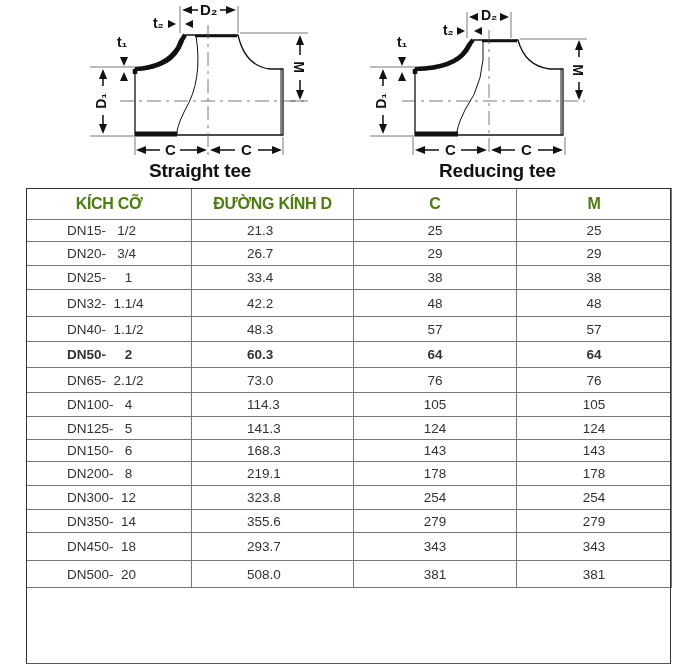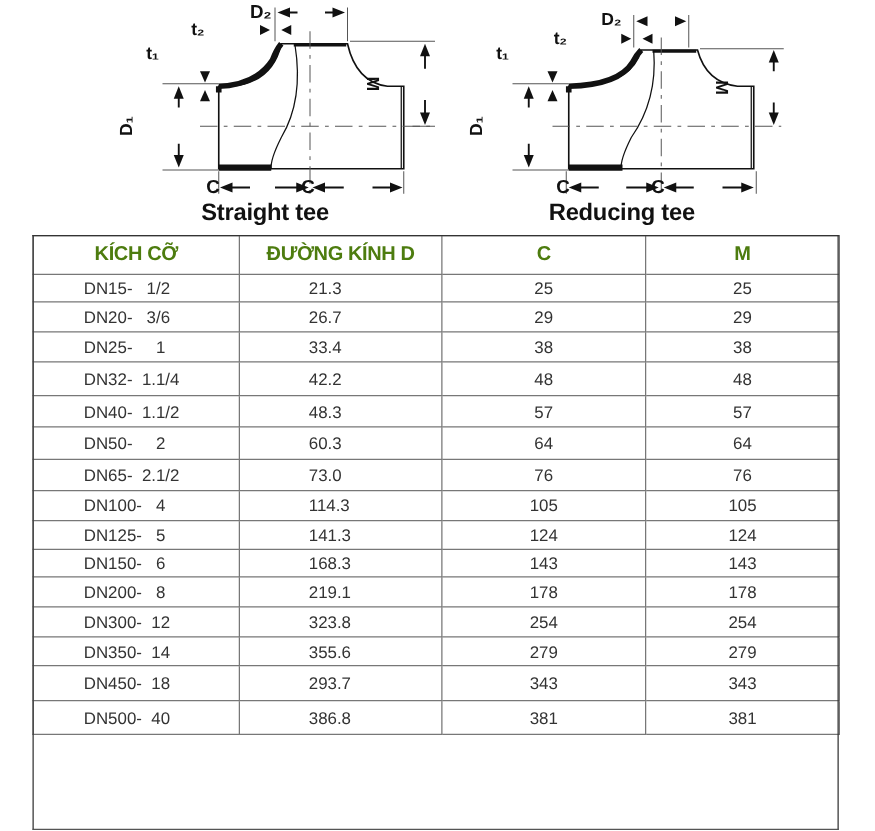--- a/index.html
+++ b/index.html
@@ -1,17 +1,17 @@
 <!DOCTYPE html>
 <html><head>
 <meta charset="utf-8">
 <style>
   html, body { margin: 0; padding: 0; background: #ffffff; }
   body { width: 700px; height: 665px; position: relative; overflow: hidden; font-family: "Liberation Sans", sans-serif; color: #222; }
-  .diagram { position: absolute; top: 0; padding-left: 40px; }
+  .diagram { position: absolute; top: 0; }
   .diagram svg { display: block; }
   .diag-title { position: absolute; font-weight: bold; font-size: 19px; color: #111; letter-spacing: -0.2px; }
   table.spec { position: absolute; left: 26px; top: 188px; width: 645px; border-collapse: collapse; table-layout: fixed; }
   table.spec td, table.spec th { border: 1px solid #777; padding: 0; text-align: center; font-size: 13.5px; color: #333; }
   table.spec th { font-weight: bold; font-size: 16px; color: #4d7c0f; height: 30px; letter-spacing: -0.3px; }
   table.spec td.size { text-align: left; padding-left: 40px; white-space: pre; }
   table.spec td.dia { text-align: left; padding-left: 55px; }
   .outer { position: absolute; left: 26px; top: 188px; width: 643px; height: 474px; border: 1px solid #333; border-bottom-color: #555; pointer-events: none; }
 </style>
 </head>
@@ -74,21 +74,21 @@
       <path d="M145,150 L160,150 M180,150 L198,150 M219,150 L235,150 M258,150 L273,150" stroke="#111" stroke-width="1.5"></path>
     </g>
   </svg>
   <span class="diag-title" style="left:200px;top:1px;font-size:15px;">D₂</span>
   <span class="diag-title" style="left:153px;top:15px;font-size:14px;">t₂</span>
   <span class="diag-title" style="left:117px;top:34px;font-size:14px;">t₁</span>
   <span class="diag-title" style="left:93px;top:93px;font-size:14px;transform:rotate(-90deg);">D₁</span>
   <span class="diag-title" style="left:293px;top:59px;font-size:14px;transform:rotate(90deg);">M</span>
   <span class="diag-title" style="left:165px;top:141px;font-size:15px;">C</span>
   <span class="diag-title" style="left:241px;top:141px;font-size:15px;">C</span>
-  <span class="diag-title" style="left:161px;top:160px;">Straight tee</span>
+  <span class="diag-title" style="left:149px;top:160px;">Straight tee</span>
 </div>
 
 <div class="diagram" style="left:350px;width:350px;height:188px;">
   <svg width="350" height="188" viewBox="0 0 350 188">
     <g stroke="#111" fill="none" stroke-width="1.3">
       <path d="M65,69 L65,135 L213,135 L213,69 L200,69 Q175,66 168,40 L123,40 Q116,66 75,69 Z" fill="#fff"></path>
       <path d="M65,69 Q105,68 116,50 Q119,44 123,40" stroke-width="4.5"></path>
       <path d="M65,69 L65,74" stroke-width="4.5"></path>
       <path d="M65,134 L108,134" stroke-width="5"></path>
       <path d="M132,41 L167,41" stroke-width="2.5"></path>
@@ -150,21 +150,21 @@
     </tr>
   </thead>
   <tbody id="tbody">
       <tr style="height: 22px;">
         <td class="size">DN15-   1/2</td>
         <td class="dia">21.3</td>
         <td>25</td>
         <td>25</td>
       </tr>
       <tr style="height: 24px;">
-        <td class="size">DN20-   3/6</td>
+        <td class="size">DN20-   3/4</td>
         <td class="dia">26.7</td>
         <td>29</td>
         <td>29</td>
       </tr>
       <tr style="height: 24px;">
         <td class="size">DN25-     1</td>
         <td class="dia">33.4</td>
         <td>38</td>
         <td>38</td>
       </tr>
@@ -173,21 +173,21 @@
         <td class="dia">42.2</td>
         <td>48</td>
         <td>48</td>
       </tr>
       <tr style="height: 25px;">
         <td class="size">DN40-  1.1/2</td>
         <td class="dia">48.3</td>
         <td>57</td>
         <td>57</td>
       </tr>
-      <tr style="height: 26px;">
+      <tr style="height: 26px; font-weight: bold;">
         <td class="size">DN50-     2</td>
         <td class="dia">60.3</td>
         <td>64</td>
         <td>64</td>
       </tr>
       <tr style="height: 25px;">
         <td class="size">DN65-  2.1/2</td>
         <td class="dia">73.0</td>
         <td>76</td>
         <td>76</td>
@@ -228,20 +228,20 @@
         <td>279</td>
         <td>279</td>
       </tr>
       <tr style="height: 28px;">
         <td class="size">DN450-  18</td>
         <td class="dia">293.7</td>
         <td>343</td>
         <td>343</td>
       </tr>
       <tr style="height: 27px;">
-        <td class="size">DN500-  40</td>
-        <td class="dia">386.8</td>
+        <td class="size">DN500-  20</td>
+        <td class="dia">508.0</td>
         <td>381</td>
         <td>381</td>
       </tr>
     </tbody>
 </table>
 <div class="outer"></div>
 
 </body></html>

